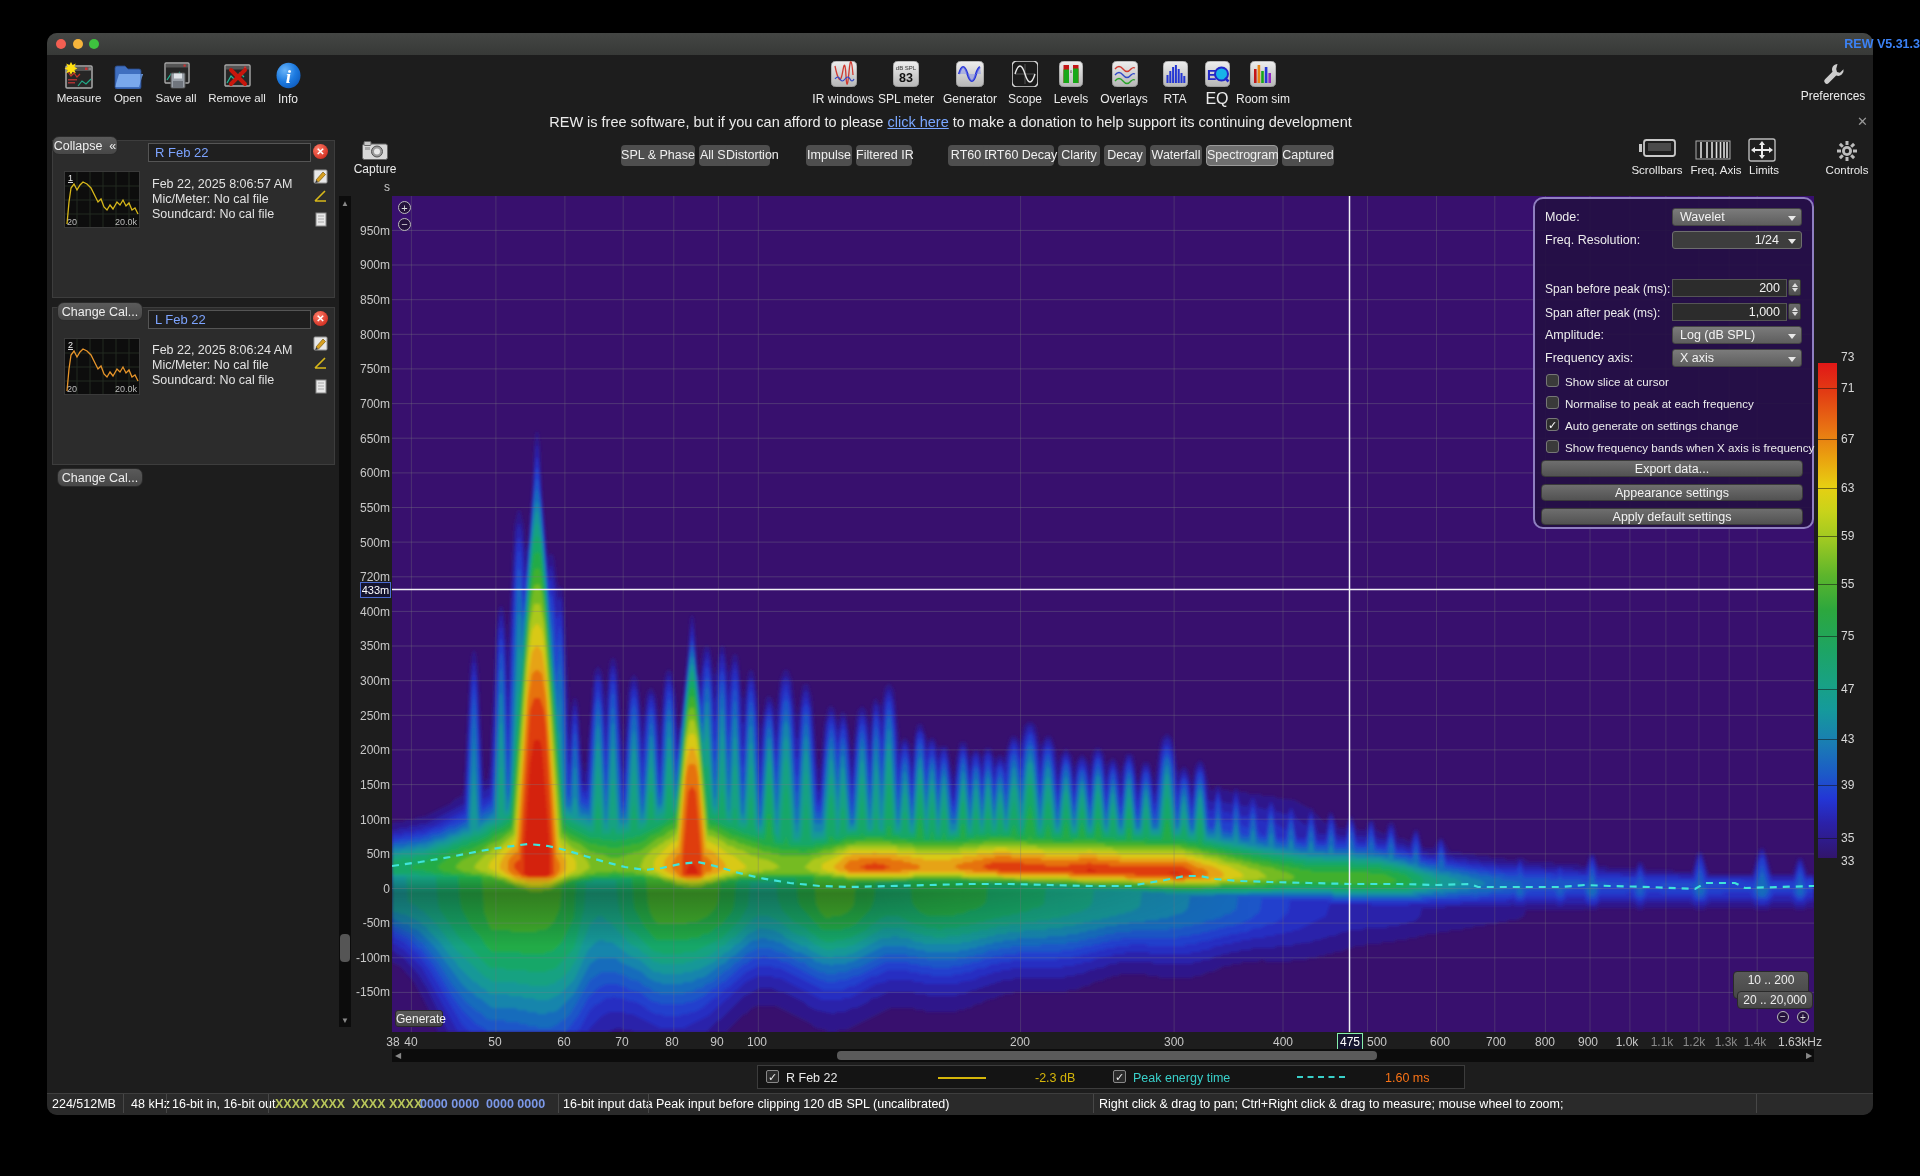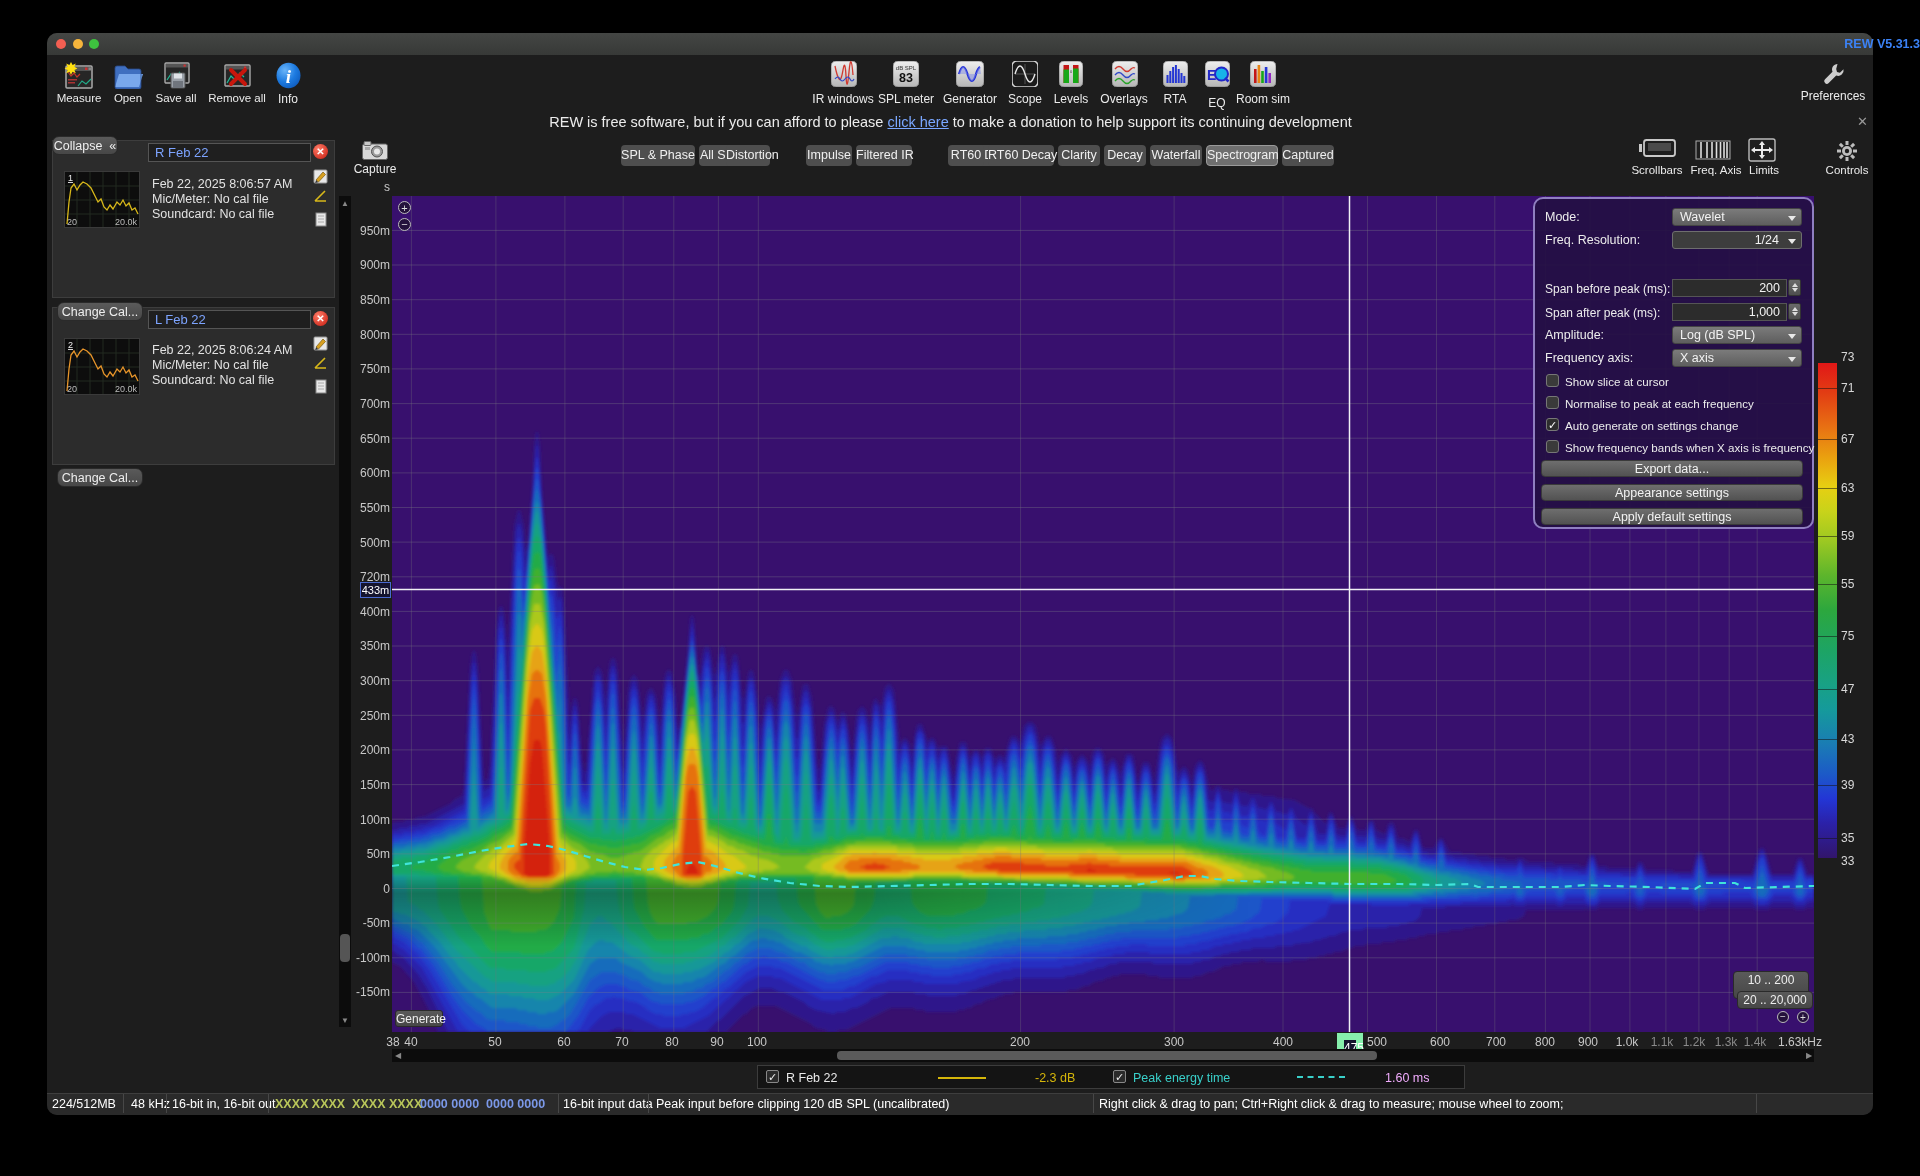--- a/index.html
+++ b/index.html
@@ -158,21 +158,21 @@
         <rect x="18.4" y="12" width="2.6" height="10" fill="#9428c4"></rect>
       </g>
     </svg></div>
 <div class="iconlab" style="font-size:12px;left:843px;top:92px">IR windows</div>
 <div class="iconlab" style="font-size:12px;left:906px;top:92px">SPL meter</div>
 <div class="iconlab" style="font-size:12px;left:970px;top:92px">Generator</div>
 <div class="iconlab" style="font-size:12px;left:1025px;top:92px">Scope</div>
 <div class="iconlab" style="font-size:12px;left:1071px;top:92px">Levels</div>
 <div class="iconlab" style="font-size:12px;left:1124px;top:92px">Overlays</div>
 <div class="iconlab" style="font-size:12px;left:1175px;top:92px">RTA</div>
-<div class="iconlab" style="font-size:12px;left:1217px;top:96px">EQ</div>
+<div class="iconlab" style="font-size:16px;left:1217px;top:90px">EQ</div>
 <div class="iconlab" style="font-size:12px;left:1263px;top:92px">Room sim</div>
 <div id="icPref" class="abs" style="left:1822px;top:62px;width:24px;height:26px"><svg width="24" height="26" viewBox="0 0 24 26">
       <path d="M15.5 2 a5.5 5.5 0 0 0-5 7.8 L3 17.3 a2.6 2.6 0 0 0 3.7 3.7 l7.5-7.5 a5.5 5.5 0 0 0 7.3-6.3 l-3.6 3.6 -2.9-0.8 -0.8-2.9z" fill="#cdcdcd"></path>
     </svg></div>
 <div class="iconlab" style="font-size:12px;left:1833px;top:89px">Preferences</div>
 
 <div id="donate">REW is free software, but if you can afford to please <a>click here</a> to make a donation to help support its continuing development</div>
 <div class="abs" style="left:1857px;top:114px;color:#9a9a9a;font-size:13px">✕</div>
 
 <div class="tab" style="left:621px;width:74px">SPL &amp; Phase</div>
@@ -498,36 +498,36 @@
 <div class="xlab" style="left:1440px">600</div>
 <div class="xlab" style="left:1496px">700</div>
 <div class="xlab" style="left:1545px">800</div>
 <div class="xlab" style="left:1588px">900</div>
 <div class="xlab" style="left:1627px">1.0k</div>
 <div class="xlab" style="left:1662px;color:#8a8a8a">1.1k</div>
 <div class="xlab" style="left:1694px;color:#8a8a8a">1.2k</div>
 <div class="xlab" style="left:1726px;color:#8a8a8a">1.3k</div>
 <div class="xlab" style="left:1755px;color:#8a8a8a">1.4k</div>
 <div class="xlab" style="left:1800px">1.63kHz</div>
-<div class="abs" style="left:1337px;top:1033px;width:26px;height:23px;background:#14142e;border:7px solid #86efac;color:#fff;font-size:12px;text-align:center;line-height:16px">475</div>
+<div class="abs" style="left:1337px;top:1033px;width:26px;height:23px;background:#14142e;border:1px solid #86efac;color:#fff;font-size:12px;text-align:center;line-height:16px">475</div>
 
 <div class="abs" style="left:392px;top:1049px;width:1422px;height:13px;background:#0c0c0c"></div>
 <div class="abs" style="left:395px;top:1051px;color:#888;font-size:8px">◀</div>
 <div class="abs" style="left:1806px;top:1051px;color:#888;font-size:8px">▶</div>
 <div class="abs" style="left:837px;top:1051px;width:540px;height:9px;background:#5a5a5a;border-radius:4px"></div>
 
 <div class="abs" style="left:757px;top:1065px;width:708px;height:24px;background:#141414;border:1px solid #3c3c3c"></div>
 <div class="abs" style="left:766px;top:1070px;width:13px;height:13px;background:#2a2a2a;border:1px solid #888;border-radius:2px;color:#eee;font-size:11px;line-height:13px;text-align:center">✓</div>
 <div class="abs" style="left:786px;top:1071px;color:#e8e8e8;font-size:12.5px">R Feb 22</div>
 <div class="abs" style="left:938px;top:1077px;width:48px;height:2px;background:#d5b60a"></div>
 <div class="abs" style="left:1035px;top:1071px;color:#d5b60a;font-size:12.5px">-2.3 dB</div>
 <div class="abs" style="left:1113px;top:1070px;width:13px;height:13px;background:#2a2a2a;border:1px solid #888;border-radius:2px;color:#eee;font-size:11px;line-height:13px;text-align:center">✓</div>
 <div class="abs" style="left:1133px;top:1071px;color:#39d0ca;font-size:12.5px">Peak energy time</div>
 <div class="abs" style="left:1297px;top:1076px;width:48px;height:0;border-top:2px dashed #39d0ca"></div>
-<div class="abs" style="left:1385px;top:1071px;color:#f0abfc;font-size:12.5px">1.60 ms</div>
+<div class="abs" style="left:1385px;top:1071px;color:#f97316;font-size:12.5px">1.60 ms</div>
 
 <div class="abs" style="left:1533px;top:197px;width:281px;height:332px;background:rgba(36,16,66,0.90);border:2px solid #8f7fc0;border-radius:10px"></div>
 <div class="abs" style="left:1545px;top:210px;color:#ececec;font-size:12.5px">Mode:</div>
 <div class="dd" style="top:208px">Wavelet<span class="ar"></span></div>
 <div class="abs" style="left:1545px;top:233px;color:#ececec;font-size:12.5px">Freq. Resolution:</div>
 <div class="dd" style="top:231px;background:#3d3d3d;border:1px solid #6e6e6e">
     <span style="position:absolute;right:22px">1/24</span>
     <span class="ar"></span>
   </div>
 <div class="abs" style="left:1545px;top:282px;color:#ececec;font-size:12px">Span before peak (ms):</div>

